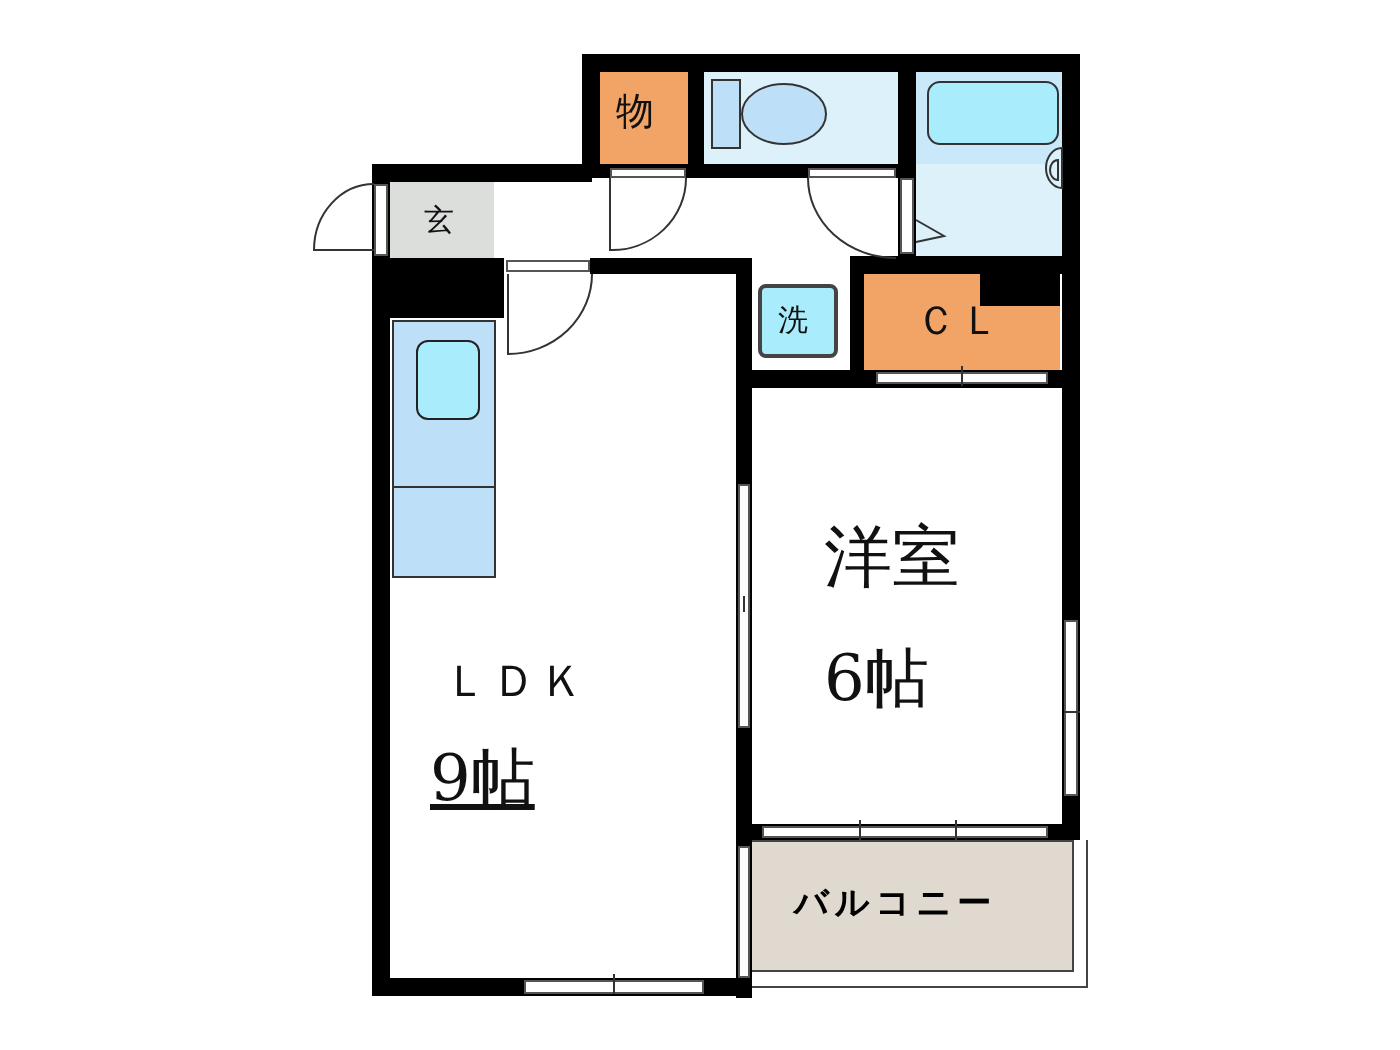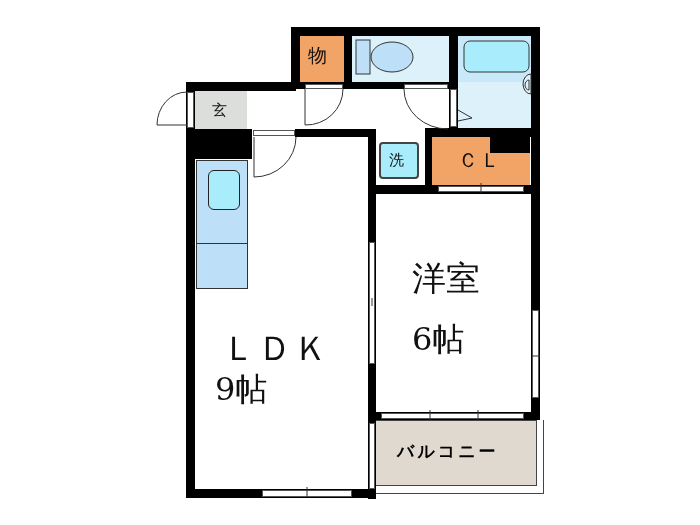--- a/index.html
+++ b/index.html
@@ -93,17 +93,17 @@
   <line x1="430" y1="410" x2="430" y2="420" stroke="#333"></line>
   <line x1="478" y1="410" x2="478" y2="420" stroke="#333"></line>
   <line x1="481" y1="183" x2="481" y2="193" stroke="#333"></line>
   <line x1="532" y1="356" x2="540" y2="356" stroke="#333"></line>
 </svg>
 
 <div class="lbl" style="left:308px;top:43px;font-size:19px;font-family:'DejaVu Sans',sans-serif;">物</div>
 <div class="lbl" style="left:212px;top:101px;font-size:15px;font-family:'DejaVu Sans',sans-serif;">玄</div>
 <div class="lbl" style="left:389px;top:151px;font-size:15px;font-family:'DejaVu Sans',sans-serif;">洗</div>
 <div class="lbl" style="left:458px;top:147px;font-size:20px;font-family:'DejaVu Sans',sans-serif;letter-spacing:2px;">ＣＬ</div>
-<div class="lbl" style="left:222px;top:326px;font-size:34px;letter-spacing:2px;">ＬＤＫ</div>
-<div class="lbl" style="left:215px;top:368px;font-size:32px;">9帖</div>
+<div class="lbl" style="left:222px;top:326px;font-size:22px;letter-spacing:2px;">ＬＤＫ</div>
+<div class="lbl" style="left:215px;top:368px;font-size:32px;text-decoration:underline;">9帖</div>
 <div class="lbl" style="left:412px;top:256px;font-size:34px;text-align:center;">洋室</div>
 <div class="lbl" style="left:412px;top:300px;font-size:32px;margin-top:18px;">6帖</div>
 <div class="lbl" style="left:397px;top:440px;font-size:17px;font-family:'DejaVu Sans',sans-serif;color:#000000;letter-spacing:3px;font-weight:bold;">バルコニー</div>
 
 </body></html>

